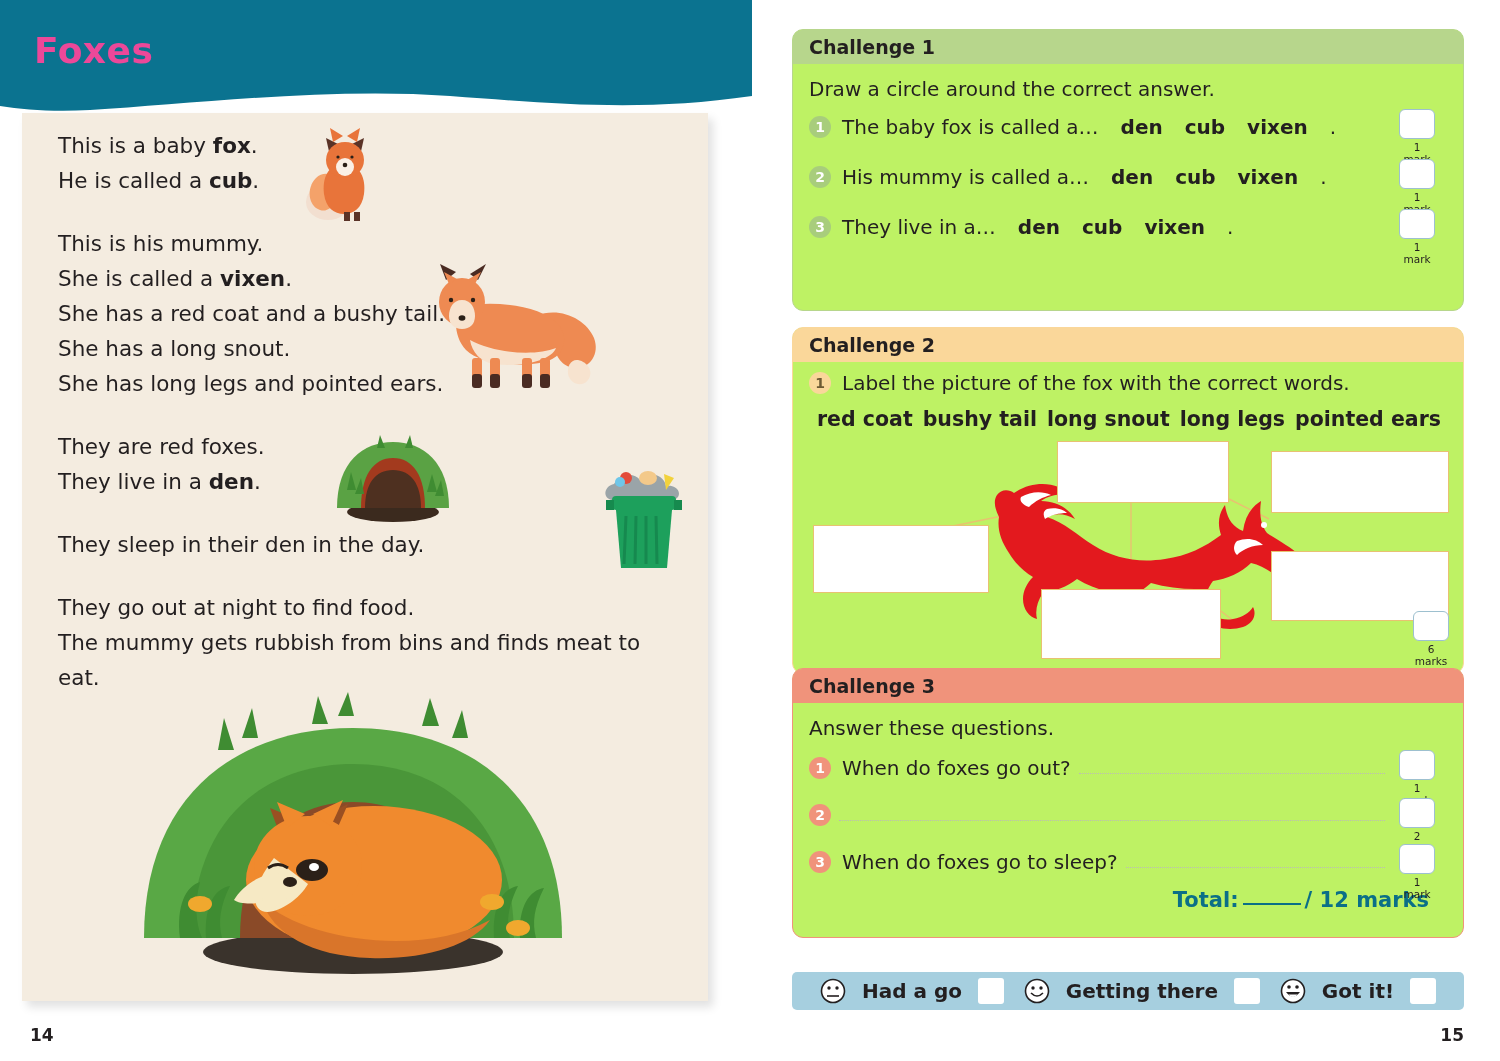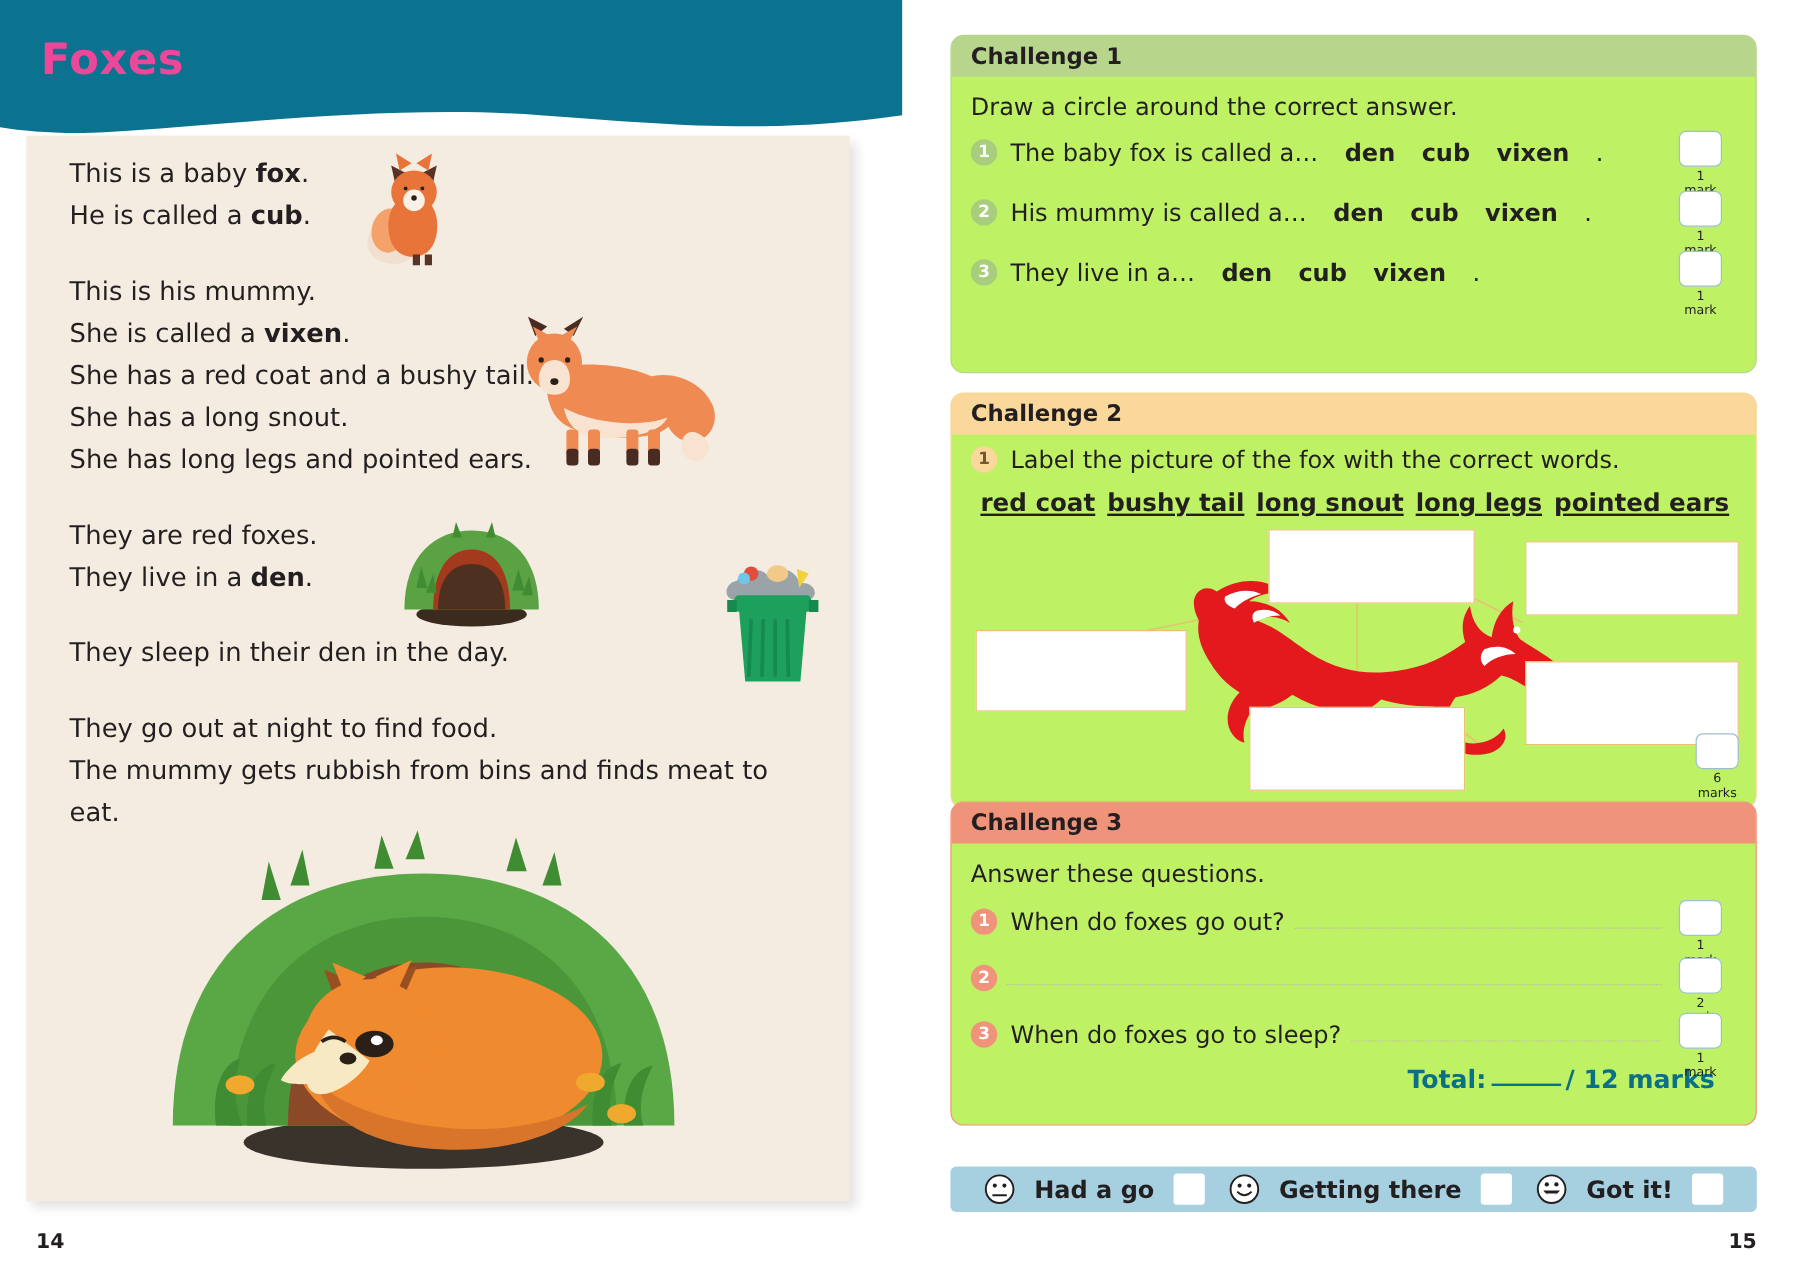--- a/index.html
+++ b/index.html
@@ -112,21 +112,20 @@
   .markbox .lbl{
     font-size:10.5px;color:#231f20;margin-top:2px;
     font-family:"DejaVu Sans", sans-serif;
   }
 
   .wordbank{
     font-size:20.5px;font-weight:700;color:#231f20;
     font-family:"DejaVu Sans", sans-serif;
     margin:12px 0 0 8px;display:flex;justify-content:space-between;
     padding-right:8px;
-    text-decoration:underline;
   }
 
   .foxdiagram{position:relative;width:644px;height:226px;margin-top:6px;}
   .lbox{
     position:absolute;border:1.4px solid #e8c271;background:#fff;
     box-sizing:border-box;
   }
 
   .dots{
     flex:1;border-bottom:1.6px dotted #bbb9b7;

